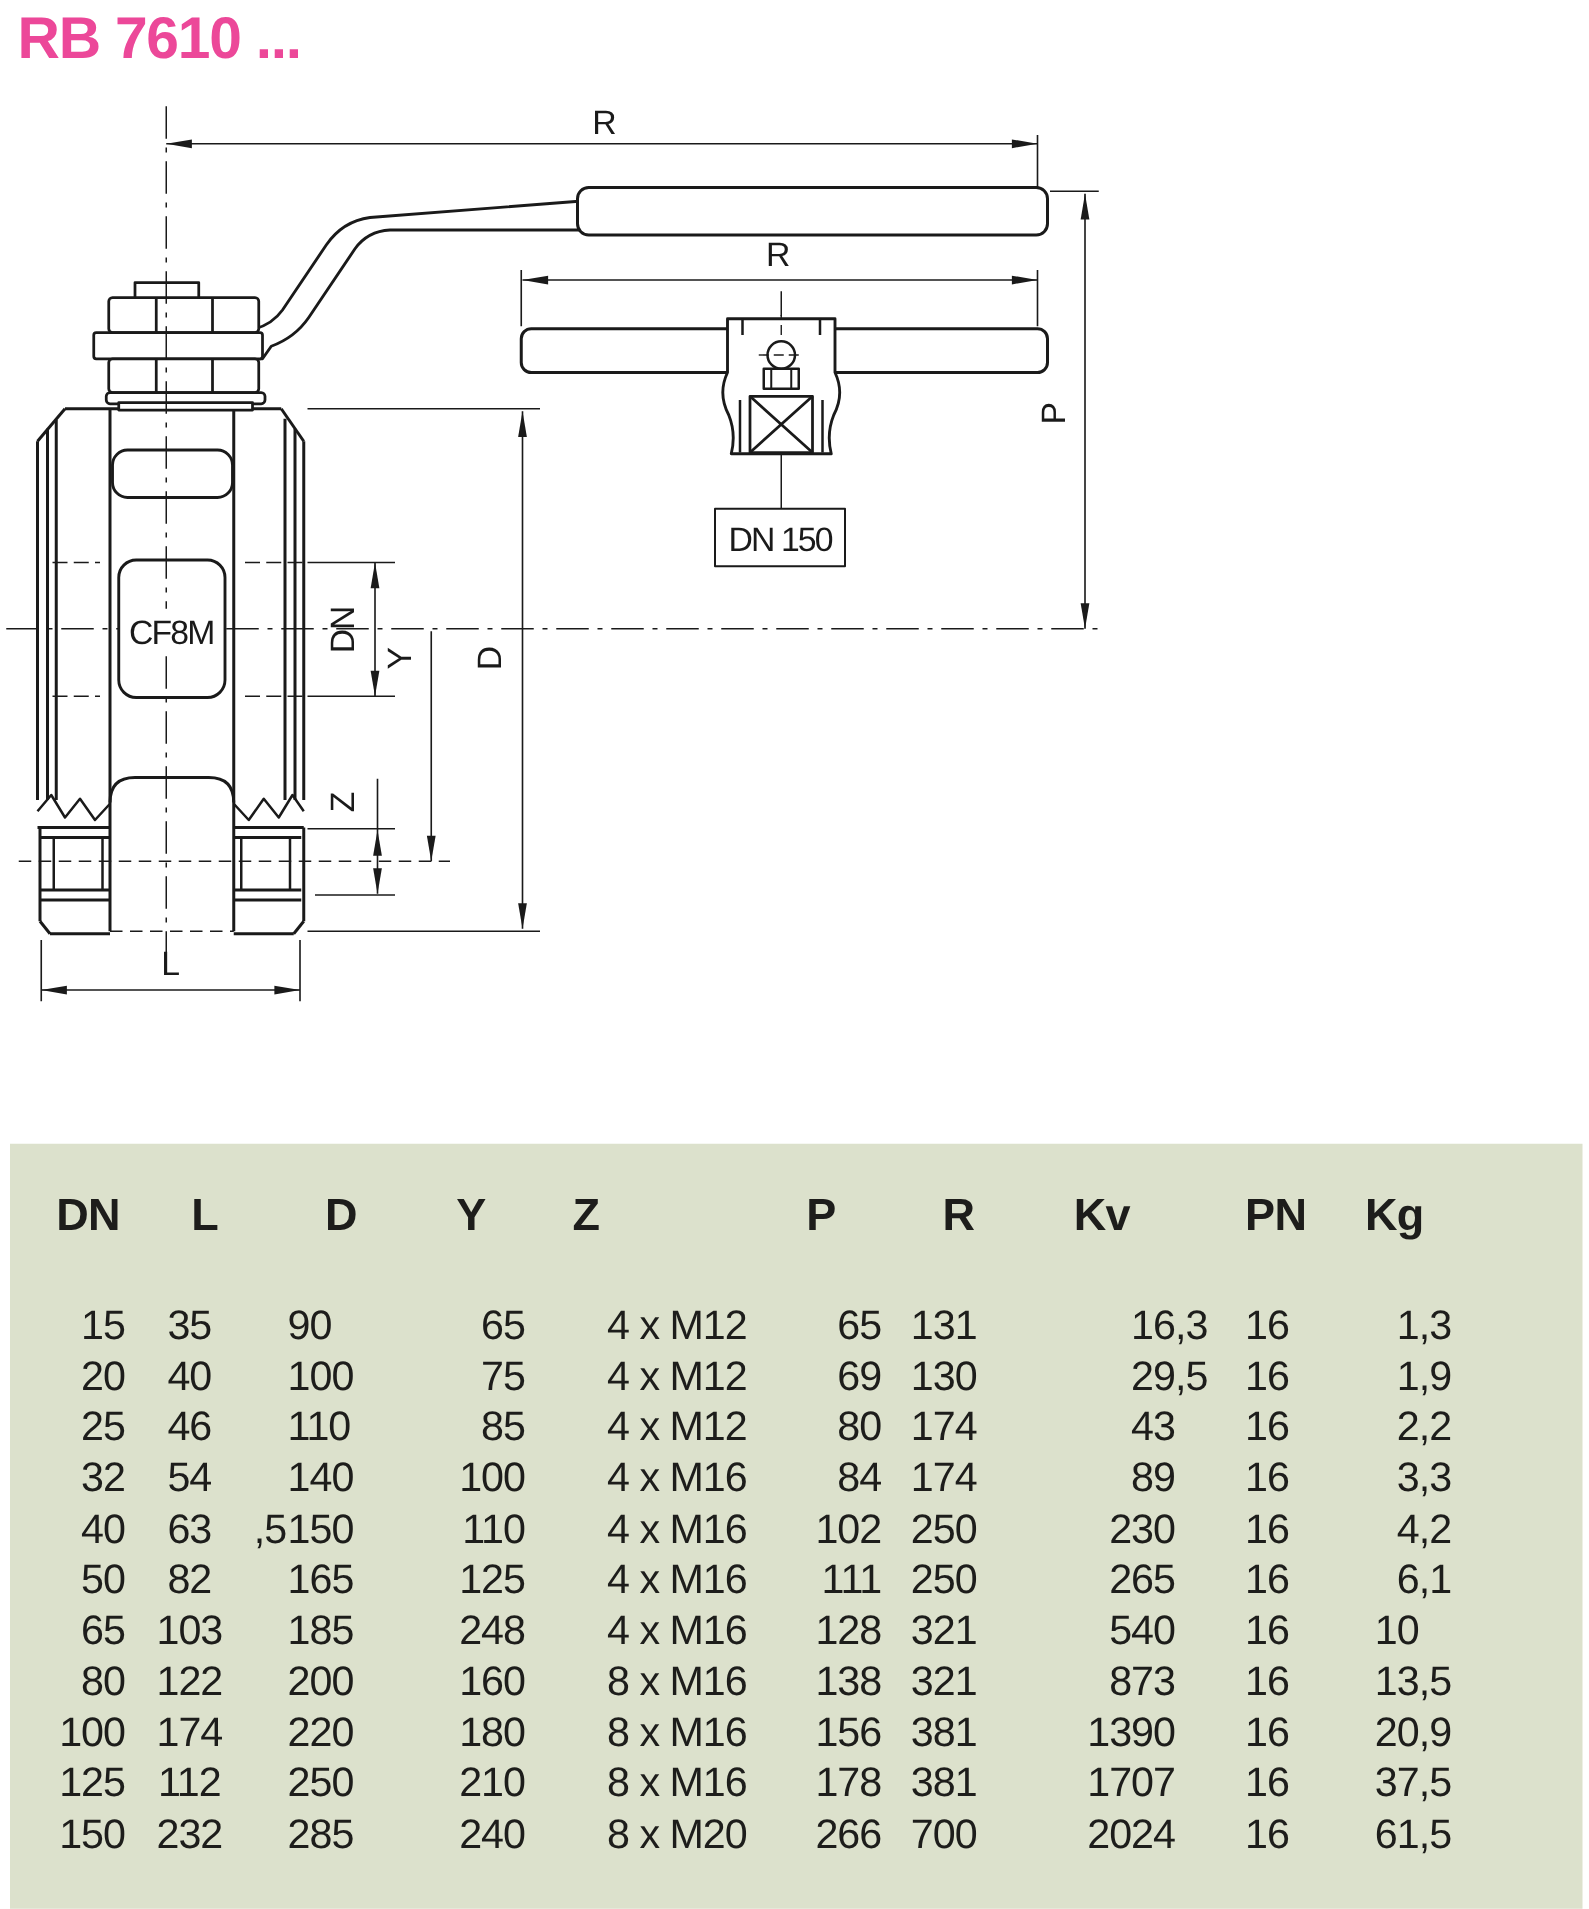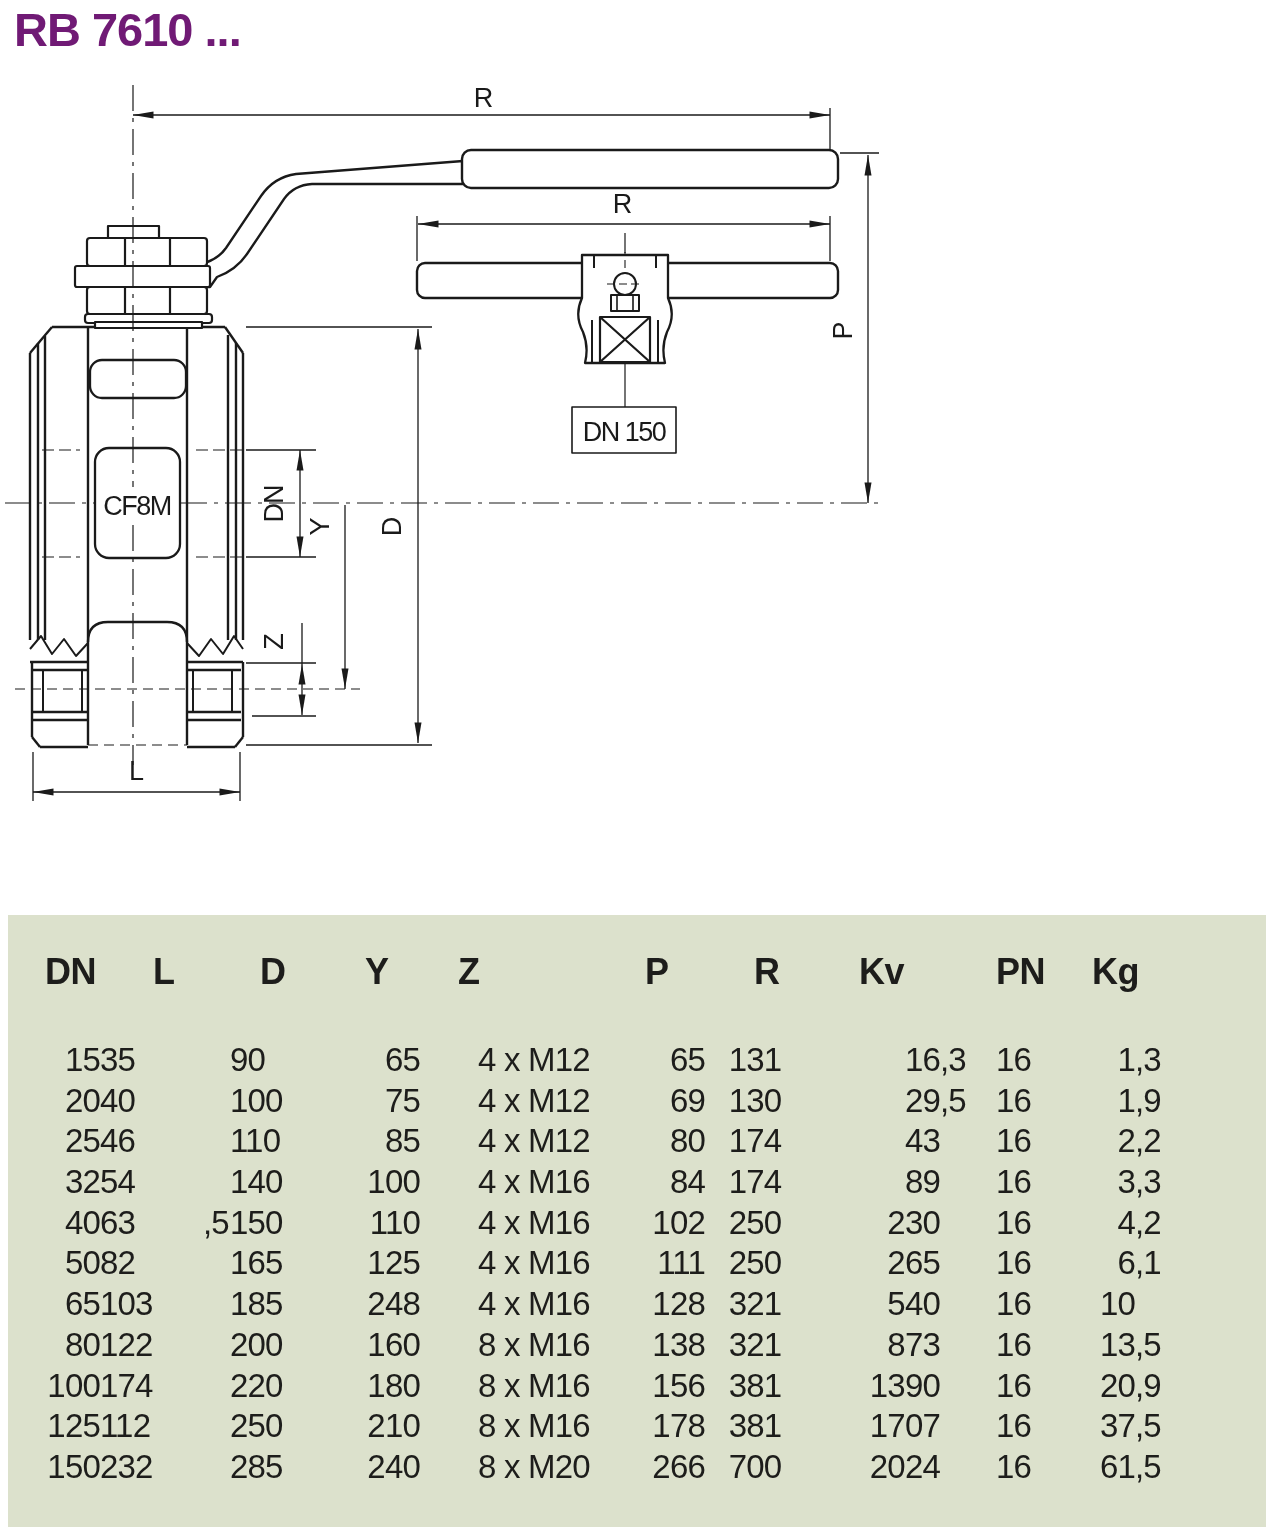--- a/index.html
+++ b/index.html
@@ -2,44 +2,44 @@
 <html><head>
 <meta charset="utf-8">
 <style>
   html,body{margin:0;padding:0;}
   body{
     width:1271px;height:1527px;position:relative;background:#ffffff;
     font-family:"Liberation Sans",sans-serif;color:#1d1d1b;overflow:hidden;
   }
   .page-title{
     position:absolute;left:14px;top:2px;font-size:47px;font-weight:700;
-    letter-spacing:-1px;color:#701a75;
+    letter-spacing:-1px;color:#ec4899;
   }
   #drawing{position:absolute;left:0;top:0;}
   .dim-text{font-family:"Liberation Sans",sans-serif;font-size:27px;fill:#1a1a1a;letter-spacing:-1px;}
   .small-text{font-family:"Liberation Sans",sans-serif;font-size:27px;fill:#1a1a1a;letter-spacing:-1.5px;}
 
   
   #spec-table{
     position:absolute;left:8px;top:915px;width:1258px;height:612px;
   }
   #spec-head{position:absolute;left:0;top:36px;width:100%;height:42px;
     font-size:36px;font-weight:700;letter-spacing:-0.5px;}
   #spec-head span{position:absolute;top:0;white-space:pre;}
   .h0{left:37px}.h1{left:145px}.h2{left:252px}.h3{left:357px}.h4{left:450px}
   .h5{left:637px}.h6{left:746px}.h7{left:851px}.h8{left:988px}.h9{left:1084px}
   #spec-rows{position:absolute;left:0;top:125px;width:100%;}
   .trow{display:flex;height:40.7px;line-height:40.7px;font-size:33px;letter-spacing:-0.8px;}
   .c{display:block;box-sizing:border-box;white-space:pre;}
   .c1{width:92px;text-align:right}
-  .c2i{width:103px;text-align:left}
+  .c2i{width:103px;text-align:center}
   .c2d{width:27px;text-align:left}
   .c3{width:84px;text-align:left}
   .c4{width:106px;text-align:right}
-  .c5{width:185px;text-align:left;padding-left:58px}
+  .c5{width:185px;text-align:center;padding-left:58px}
   .c6{width:100px;text-align:right}
   .c7{width:100px;text-align:center}
   .c8i{width:135px;text-align:right}
   .c8d{width:22px;text-align:left}
   .c9{width:76px;text-align:left;padding-left:34px}
   .c10i{width:97px;text-align:right}
   .c10d{width:25px;text-align:left}
 </style>
 </head>
 <body>

